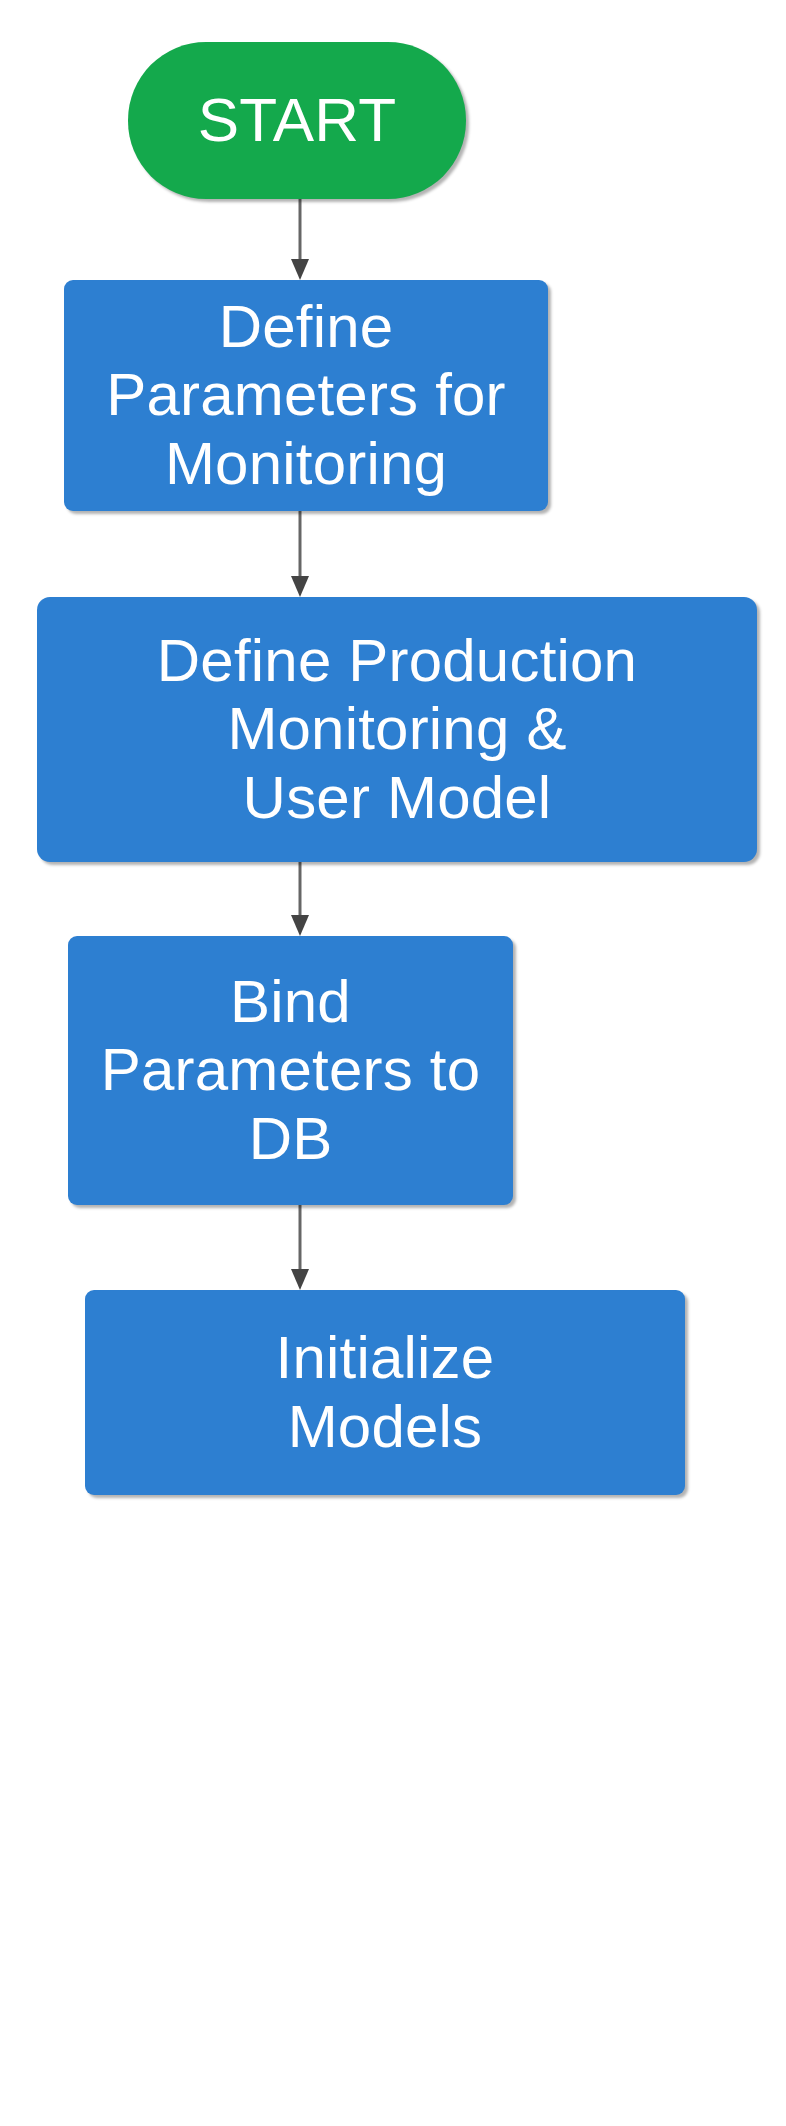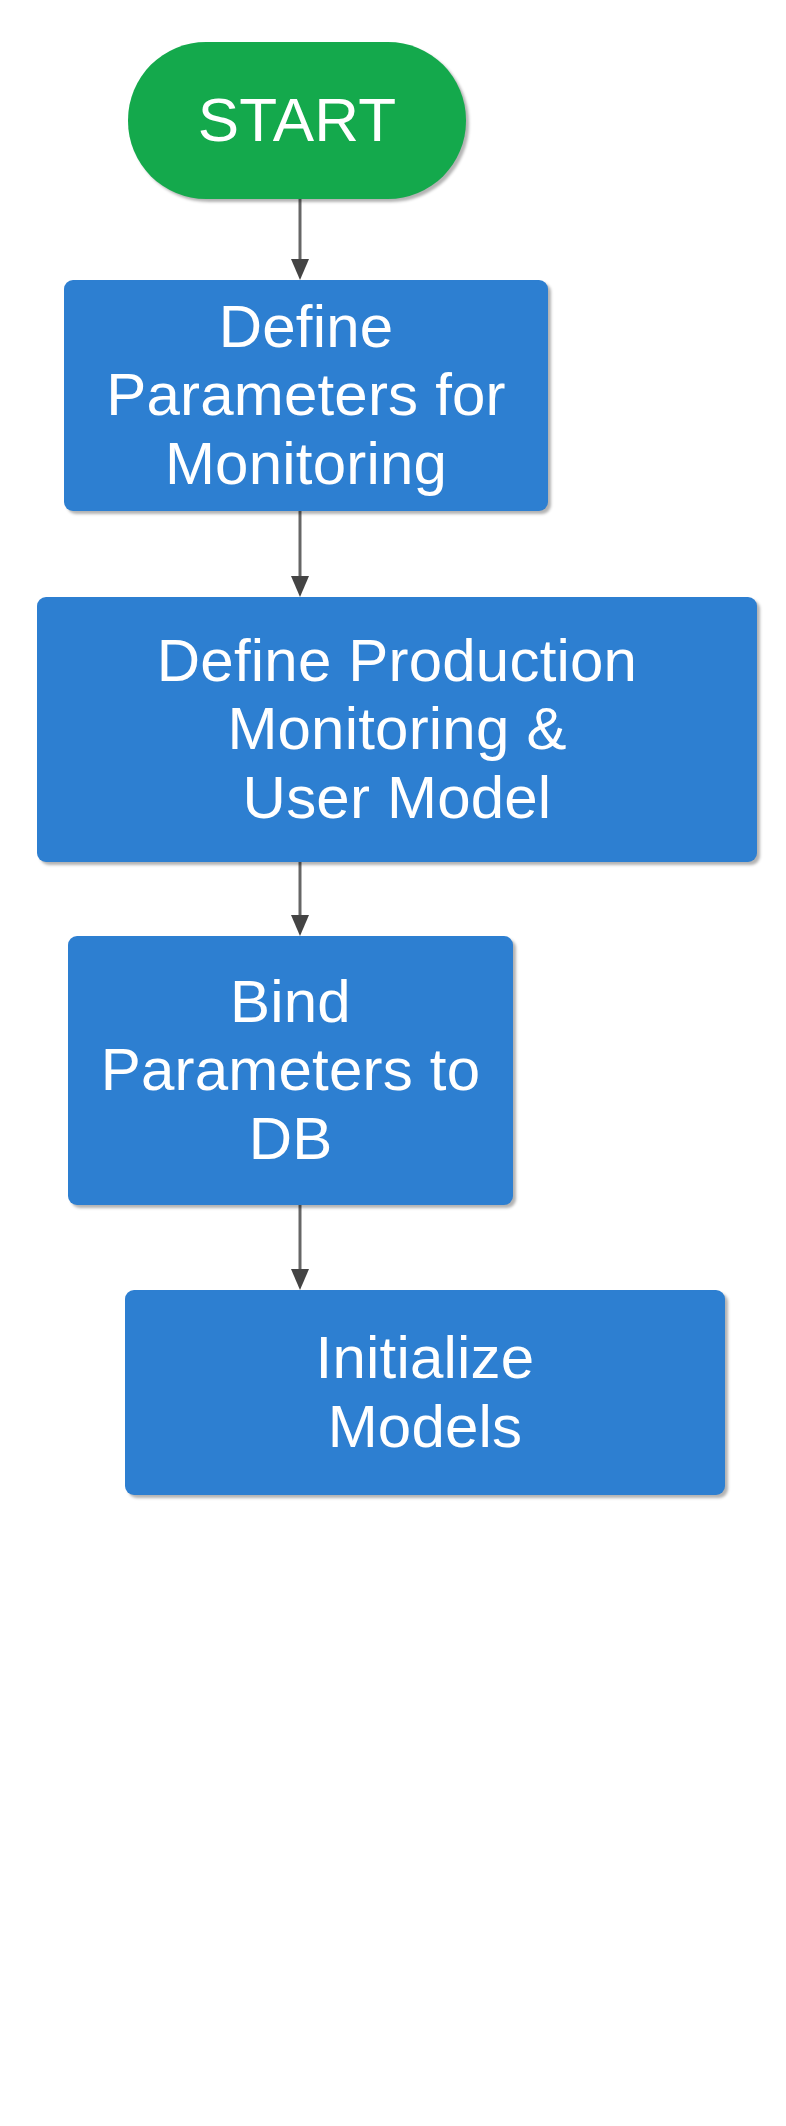--- a/index.html
+++ b/index.html
@@ -96,30 +96,30 @@
   <div class="node node-start" style="left:128px; top:42px; width:338px; height:157px;">
     <span class="node-text">START</span>
   </div>
 
   <div class="node node-process" style="left:64px; top:280px; width:484px; height:231px;">
     <span class="node-text">Define
 Parameters for
 Monitoring</span>
   </div>
 
-  <div class="node node-process" style="left:37px; top:597px; width:720px; height:265px;">
+  <div class="node node-process" style="left:37px; top:597px; width:720px; height:265px;border-radius:13px;">
     <span class="node-text">Define Production
 Monitoring &amp;
 User Model</span>
   </div>
 
   <div class="node node-process" style="left:68px; top:936px; width:445px; height:269px;">
     <span class="node-text">Bind
 Parameters to
 DB</span>
   </div>
 
-  <div class="node node-process" style="left:85px; top:1290px; width:600px; height:205px;margin-left:40px;">
+  <div class="node node-process" style="left:85px; top:1290px; width:600px; height:205px;">
     <span class="node-text">Initialize
 Models</span>
   </div>
 
 </div>
 
 </body></html>

